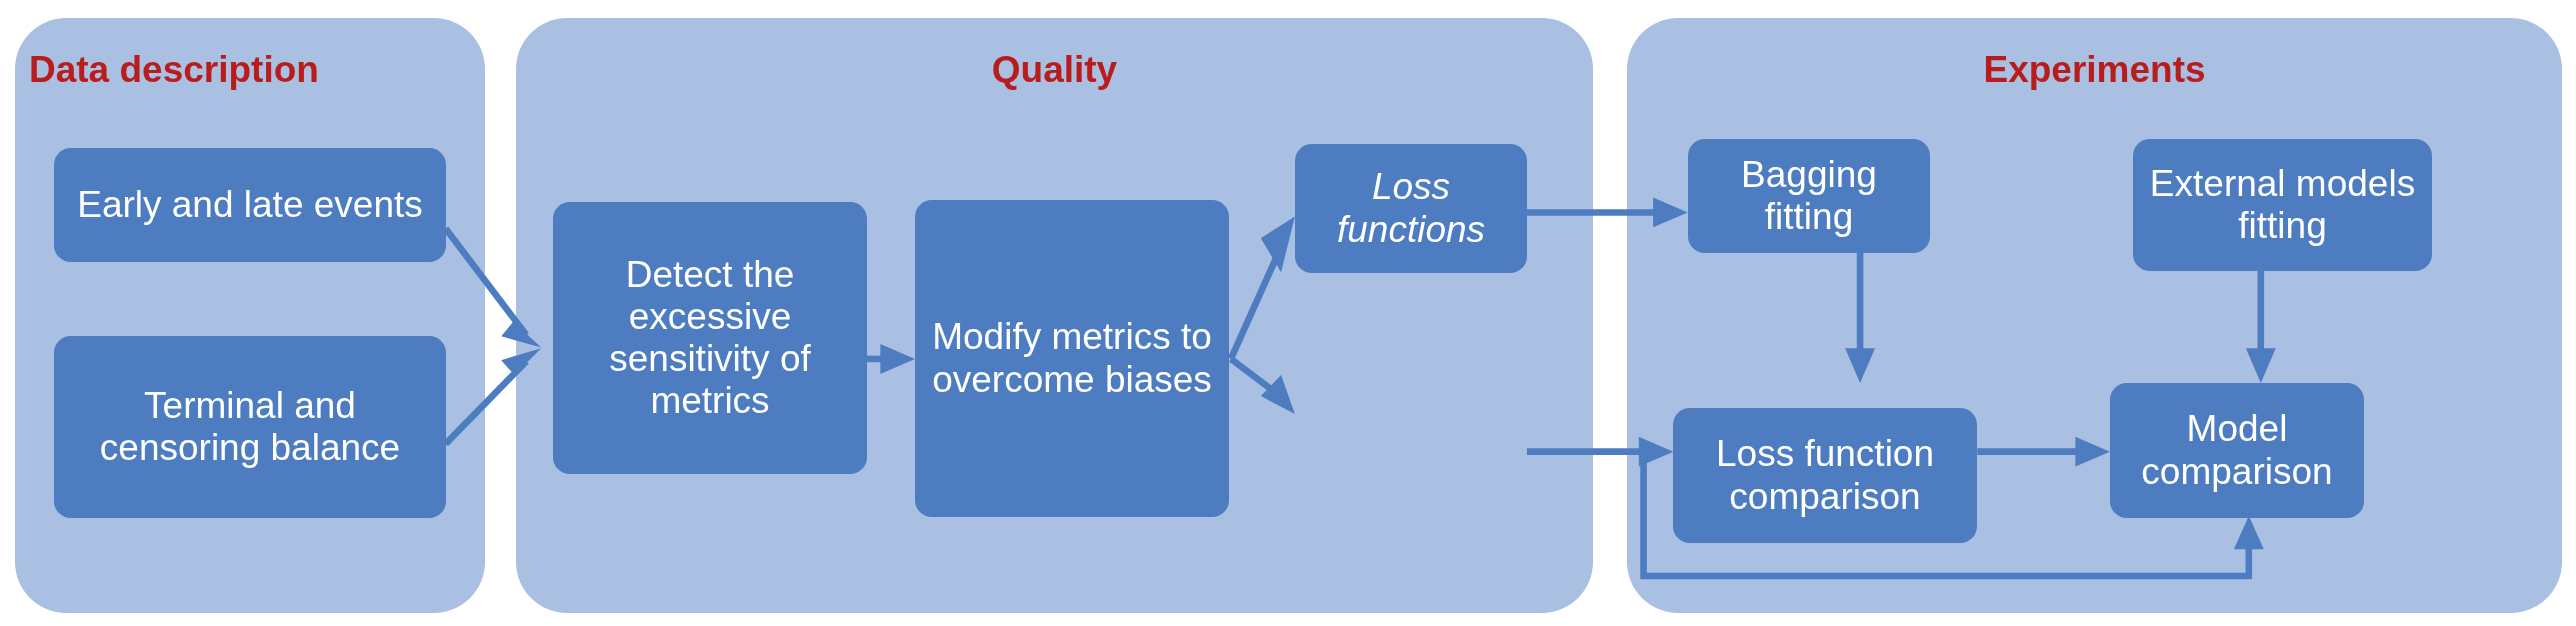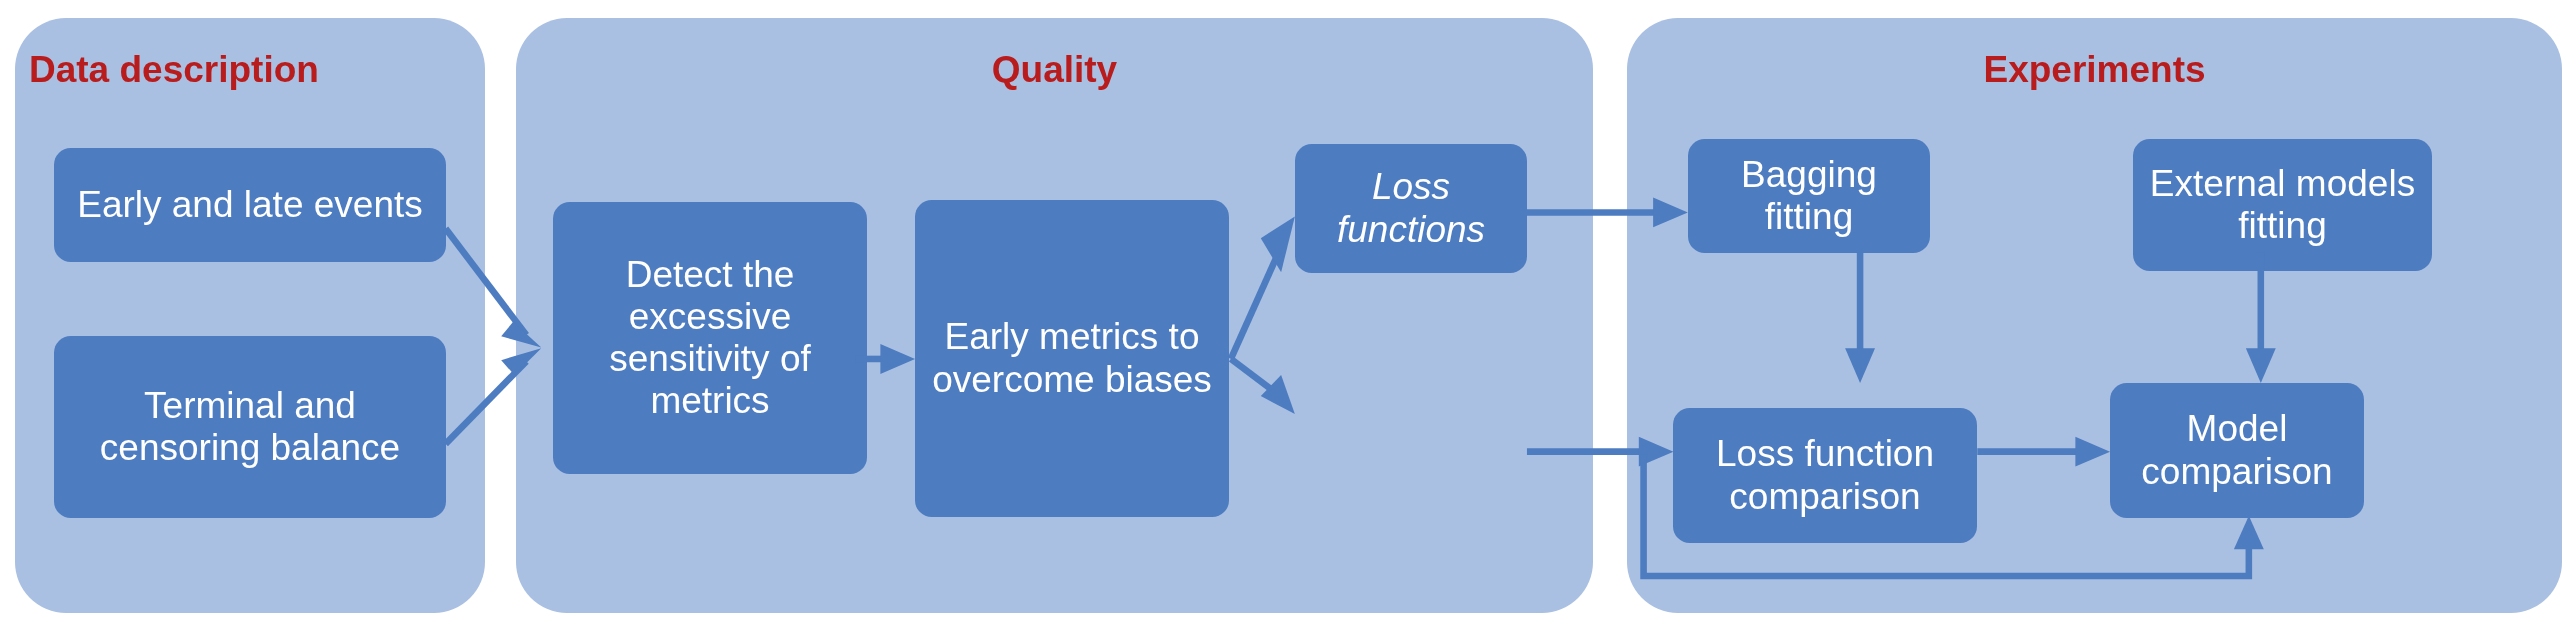--- a/index.html
+++ b/index.html
@@ -77,21 +77,21 @@
   </div>
 
   <div class="group" style="left:516px; top:18px; width:1077px; height:595px;"></div>
   <div class="group-title" style="left:516px; top:51px; width:1077px; text-align:center;">Quality</div>
 
   <div class="node" style="left:541px; top:202px; width:314px; height:272px;margin-left:12px;">
     <span>Detect the excessive sensitivity of metrics</span>
   </div>
 
   <div class="node" style="left:915px; top:200px; width:314px; height:317px;">
-    <span>Early metrics to overcome biases</span>
+    <span>Modify metrics to overcome biases</span>
   </div>
 
   <div class="node" style="left:1295px; top:144px; width:232px; height:129px;font-style:italic;">
     <span>Loss functions</span>
   </div>
 
 
   <div class="group" style="left:1627px; top:18px; width:935px; height:595px;"></div>
   <div class="group-title" style="left:1627px; top:51px; width:935px; text-align:center;">Experiments</div>
 

